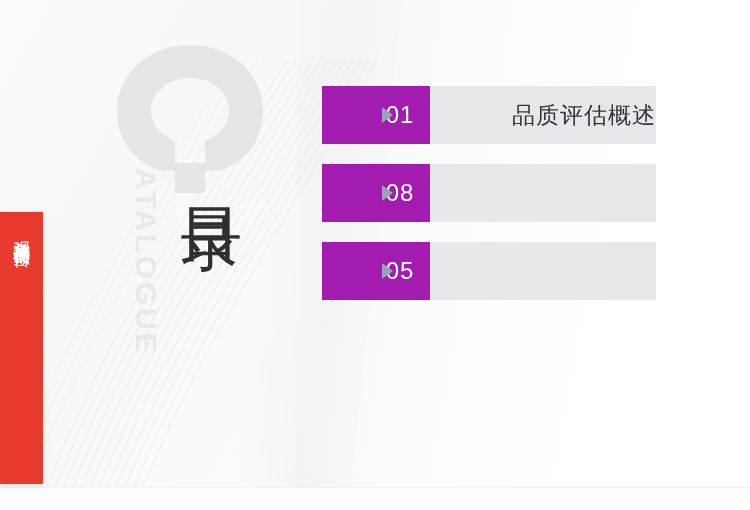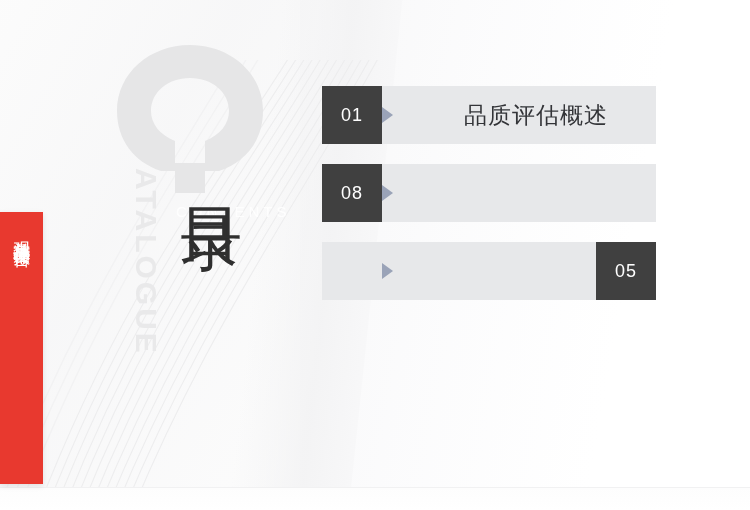--- a/index.html
+++ b/index.html
@@ -129,34 +129,35 @@
     width:334px;
   }
   .agenda-row{
     position:relative;
     display:flex;
     align-items:stretch;
     height:58px;
     margin-bottom:20px;
     background:#e7e8ea;
   }
-  .agenda-row:last-child{margin-bottom:0;justify-content:flex-end;}
+  .agenda-row:last-child{margin-bottom:0;}
   .row-num{
     width:60px;
     flex:0 0 60px;
-    background:#404040;
+    background:#a21caf;
     color:#ffffff;
     display:flex;
     align-items:center;
     justify-content:center;
-    font-size:18px;
+    font-size:24px;
     letter-spacing:1px;
     font-family:"Liberation Sans","DejaVu Sans",sans-serif;
     position:relative;
     z-index:2;
+    padding-left:48px;
   }
   .row-arrow{
     position:absolute;
     left:60px;top:50%;
     transform:translateY(-50%);
     width:0;height:0;
     border-top:8px solid transparent;
     border-bottom:8px solid transparent;
     border-left:11px solid #9aa3b8;
     z-index:2;

